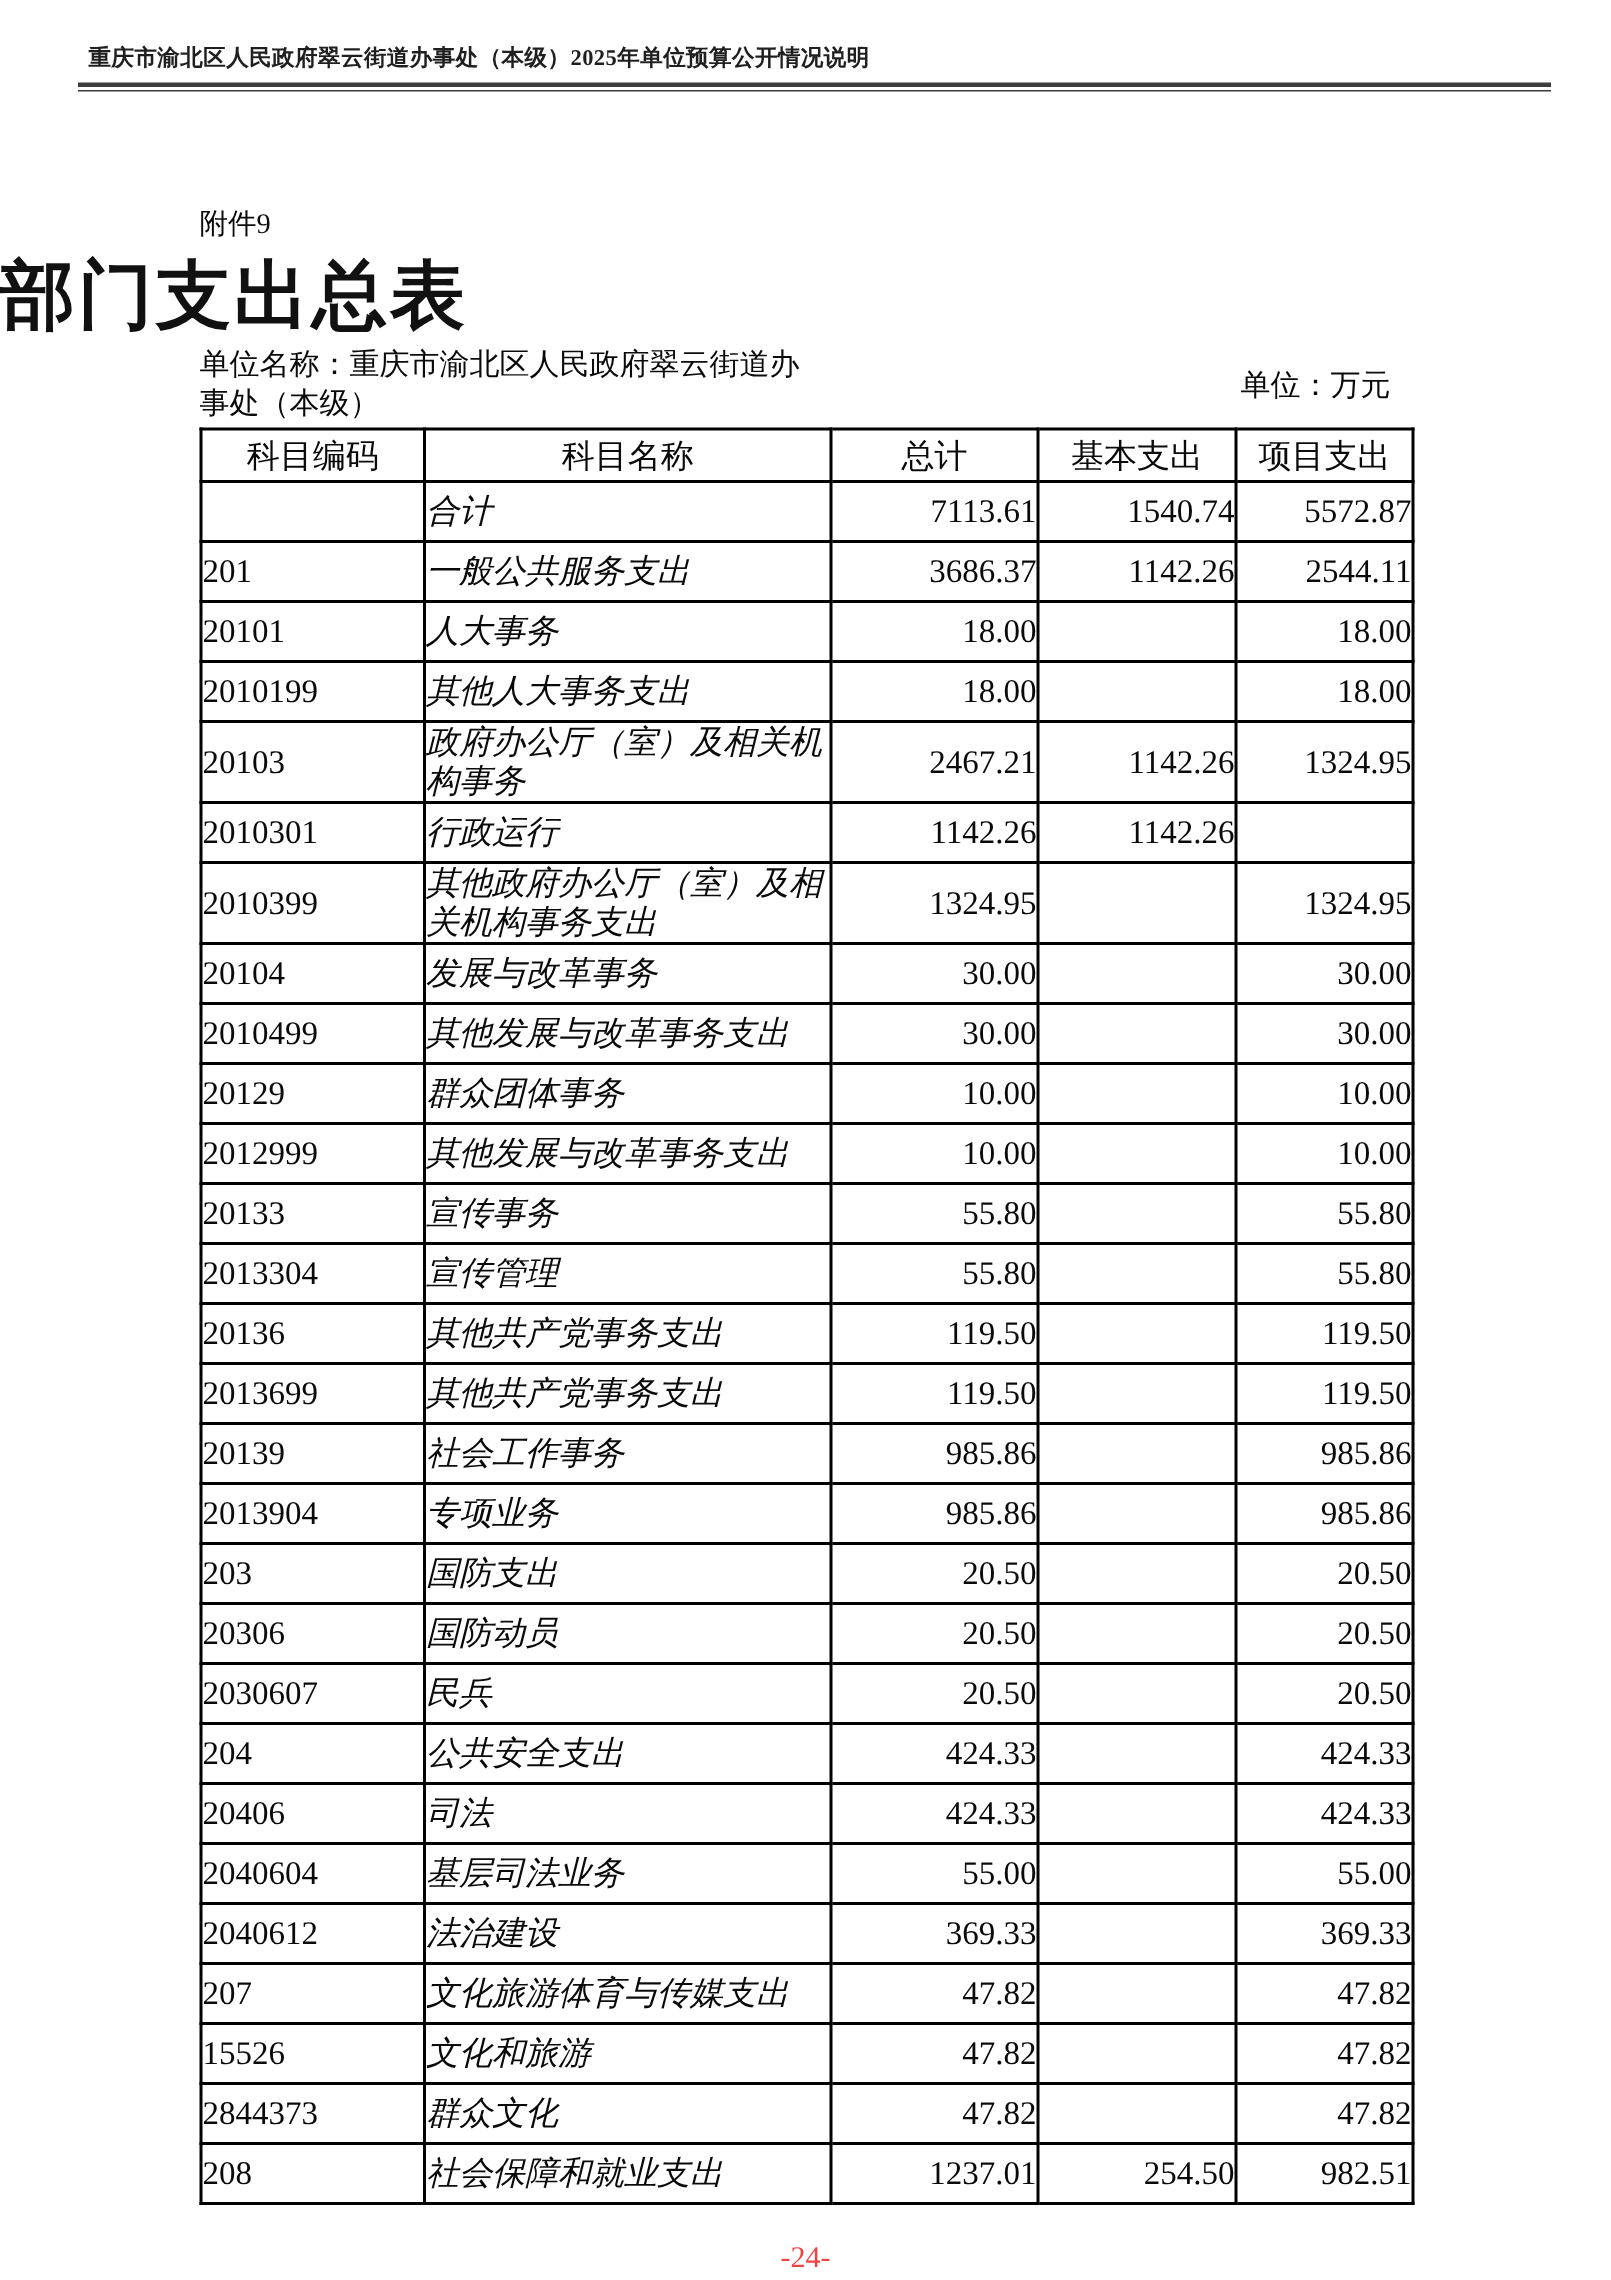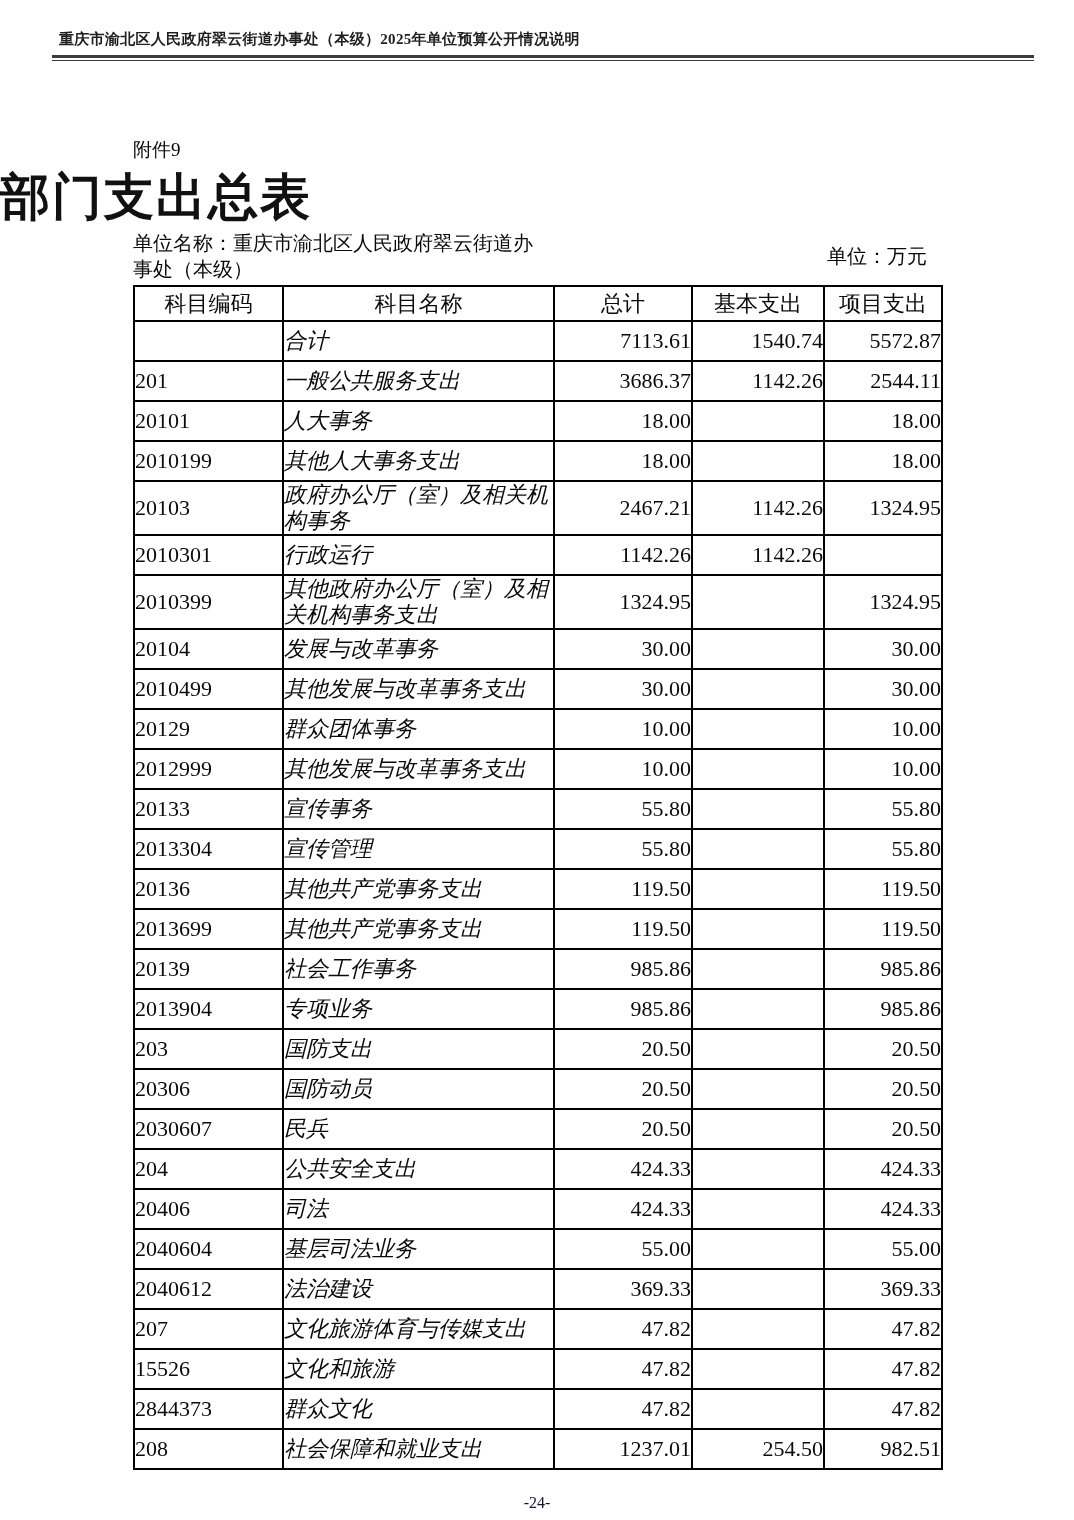--- a/index.html
+++ b/index.html
@@ -98,22 +98,22 @@
     word-break: break-all;
     font-style: italic;
   }
   td.td-num {
     text-align: right;
     padding-right: 7px;
   }
   .page-footer {
     margin-top: 24px;
     text-align: center;
-    font-size: 16px;
-    color: #0f172a;
+    font-size: 20px;
+    color: #ef4444;
   }
 </style>
 </head>
 <body>
 
 <div class="page">
 
   <header class="doc-header">
     <div class="doc-header-text">重庆市渝北区人民政府翠云街道办事处（本级）2025年单位预算公开情况说明</div>
     <div class="doc-header-rule"></div>

